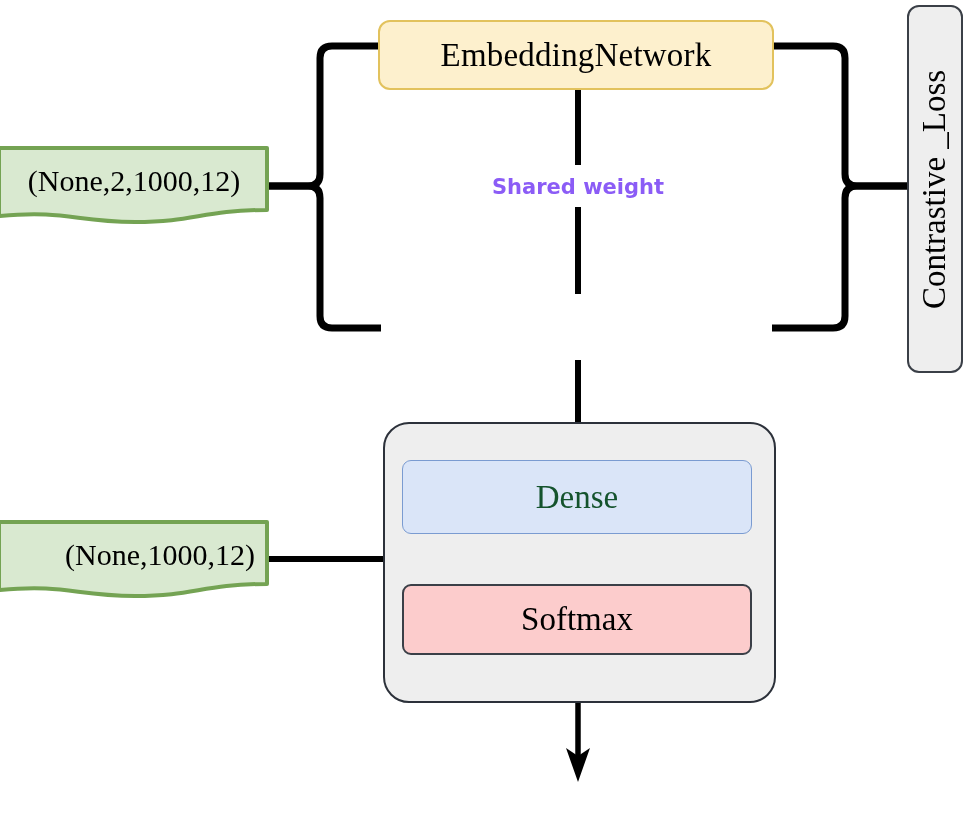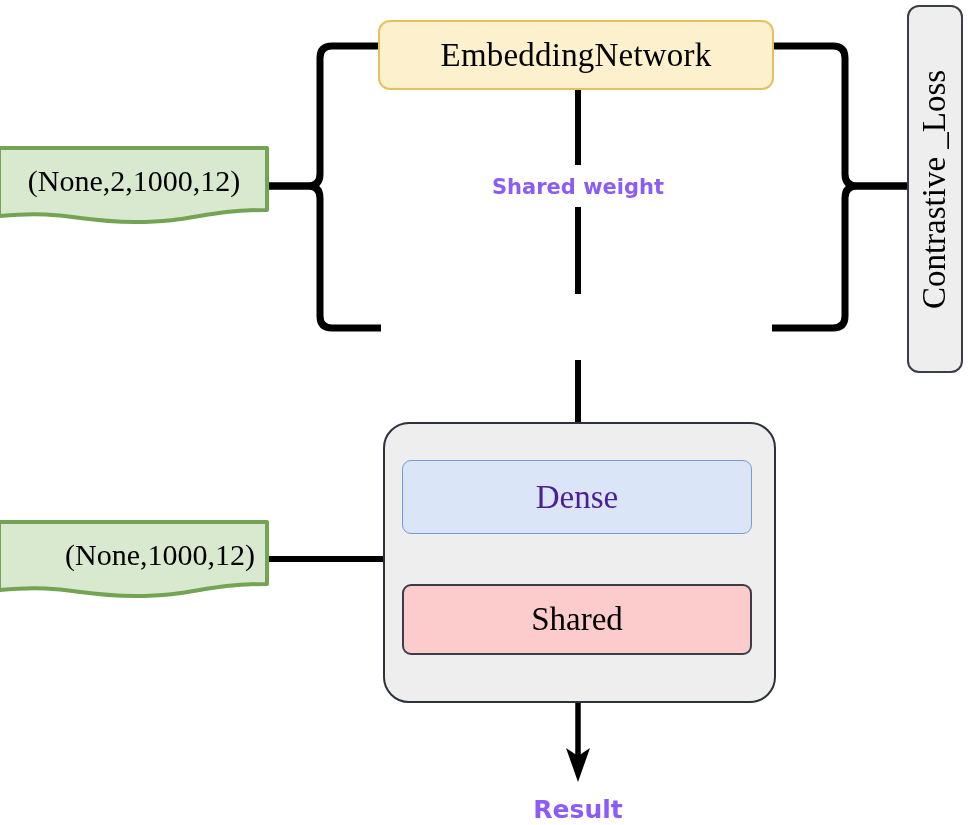--- a/index.html
+++ b/index.html
@@ -55,21 +55,21 @@
   .group-box {
     background: #eeeeee;
     border: 2.5px solid #2c313a;
     border-radius: 26px;
   }
   .dense-box {
     background: #dae5f8;
     border: 1.8px solid #7a9bd1;
     border-radius: 9px;
     font-size: 33px;
-    color: #4c1d95;
+    color: #14532d;
   }
   .softmax-box {
     background: #fccccc;
     border: 2px solid #3a3f47;
     border-radius: 9px;
     font-size: 33px;
     color: #000000;
   }
   .doc-shape {
     position: absolute;
@@ -167,18 +167,17 @@
     <span class="loss-text">Contrastive _Loss</span>
   </div>
 
   <div class="node group-box" style="left:383px; top:422px; width:393px; height:281px;"></div>
 
   <div class="node dense-box" style="left:402px; top:460px; width:350px; height:74px;">
     <span>Dense</span>
   </div>
 
   <div class="node softmax-box" style="left:402px; top:584px; width:350px; height:71px;">
-    <span>Shared</span>
+    <span>Softmax</span>
   </div>
 
-  <div class="plain-label result-label" style="left:478px; top:794px; width:200px; height:30px;">Result</div>
 
 </div>
 
 </body></html>

